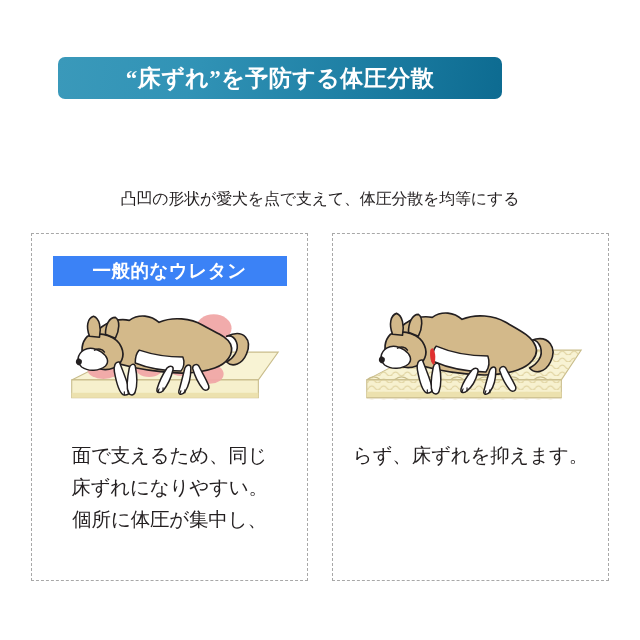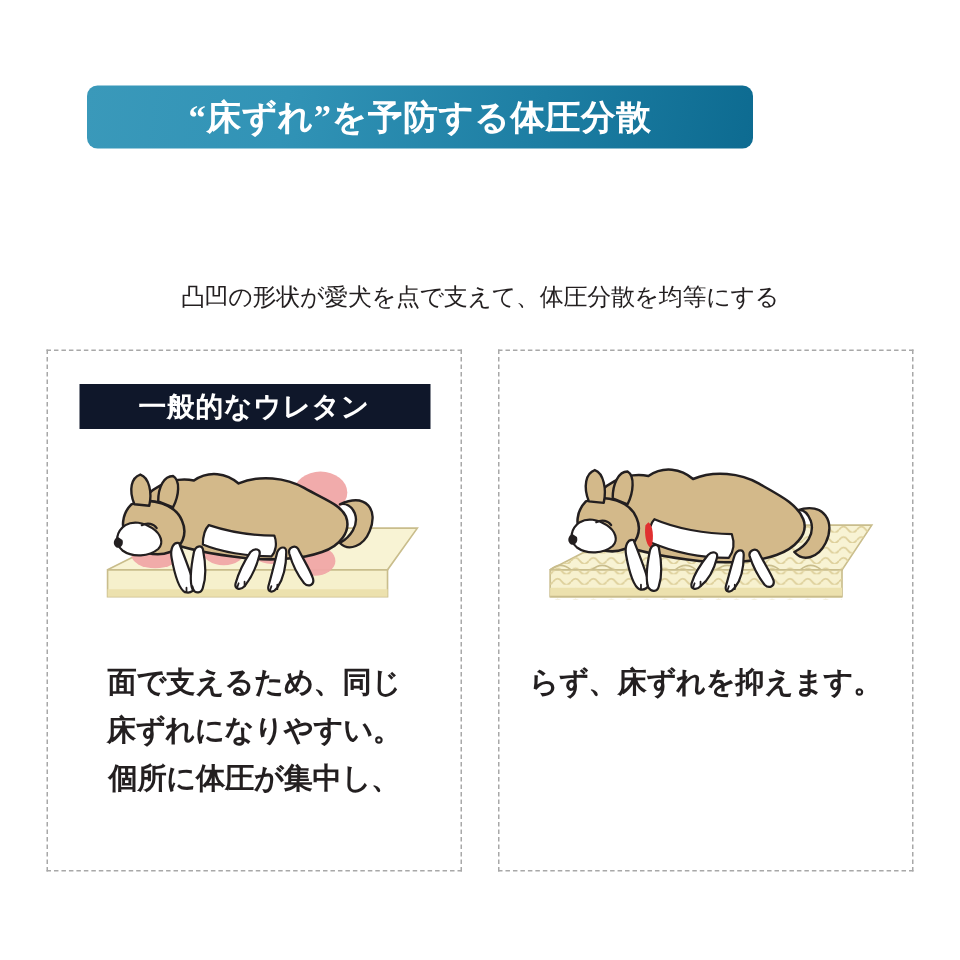--- a/index.html
+++ b/index.html
@@ -91,21 +91,21 @@
     justify-content: center;
   }
   .panel-label span {
     color: #ffffff;
     font-size: 18.5px;
     font-weight: bold;
     letter-spacing: 0.5px;
     line-height: 1;
     white-space: nowrap;
   }
-  .label-generic { background: #0f172a; }
+  .label-generic { background: #3b82f6; }
   .label-special { background: #3a93b5; }
 
   
   .illus {
     position: absolute;
     left: 0;
     top: 58px;
     width: 100%;
     height: 145px;
   }
@@ -116,21 +116,21 @@
     position: absolute;
     left: 0;
     top: 205px;
     width: 100%;
     text-align: center;
     font-size: 19.5px;
     line-height: 32px;
     letter-spacing: -0.2px;
     color: #231f20;
   }
-  .caption span { display: block; font-weight: bold; }
+  .caption span { display: block; }
 </style>
 </head>
 <body>
 
 <div class="banner-wrap">
   <div class="banner">
     <div class="banner-title">“床ずれ”を予防する体圧分散</div>
   </div>
 </div>
 

